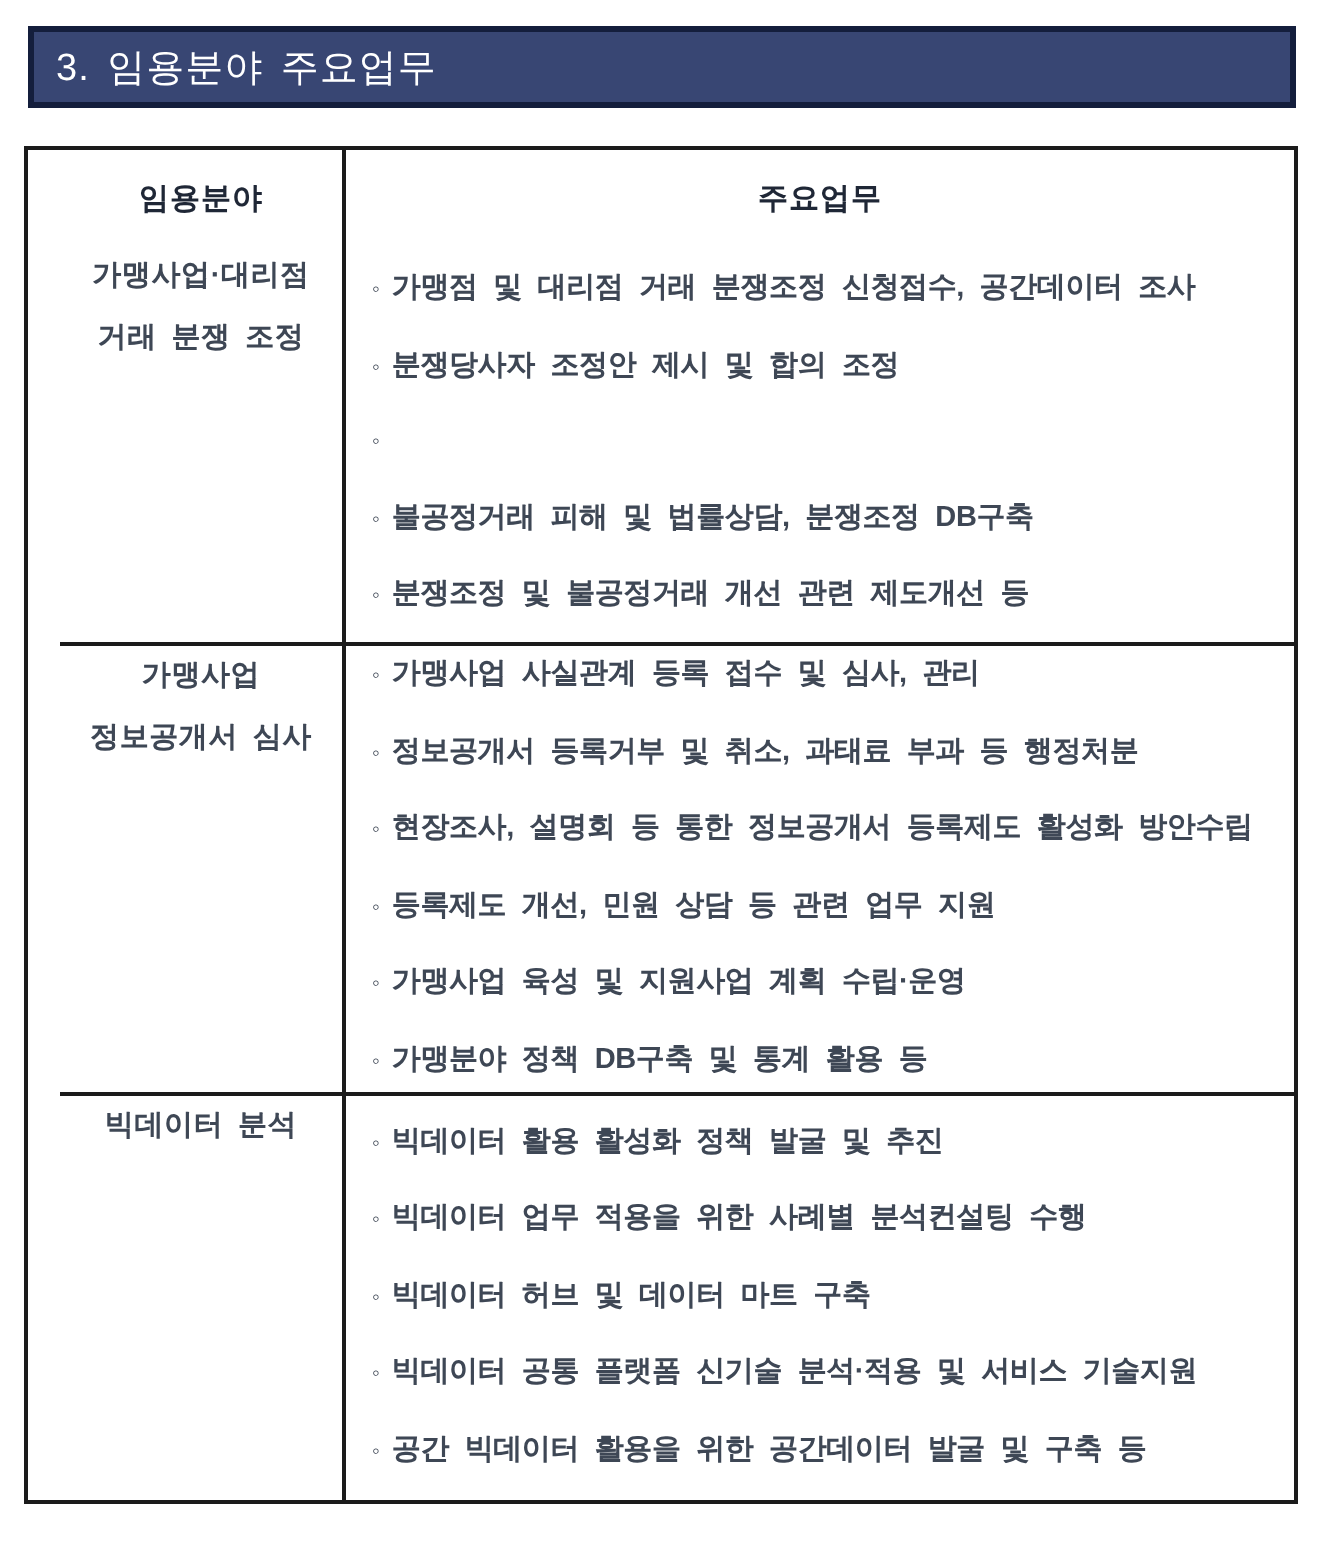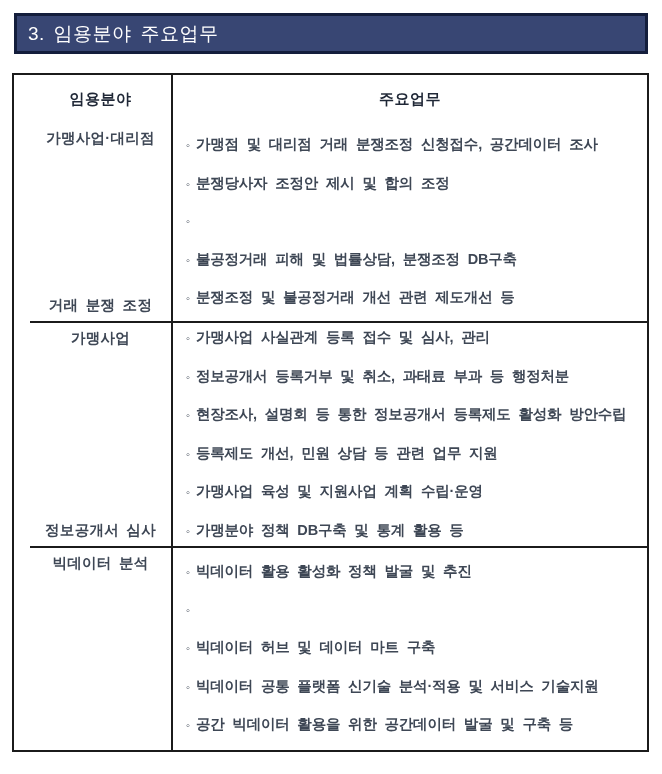--- a/index.html
+++ b/index.html
@@ -51,21 +51,21 @@
   }
   .t-row:first-child { border-top: none; }
 
   .cell-field {
     width: 143px;
     flex: 0 0 143px;
     border-right: 2px solid var(--table-border);
     display: flex;
     flex-direction: column;
     align-items: center;
-    justify-content: space-between;
+    justify-content: flex-start;
     text-align: center;
   }
   .cell-duties {
     flex: 1;
     display: flex;
     flex-direction: column;
     justify-content: center;
     padding-left: 13px;
     padding-right: 6px;
   }
@@ -204,20 +204,21 @@
     <div class="cell-field">
             <div class="field-line">빅데이터 분석</div>
           </div>
     <div class="cell-duties">
             <div class="duty-item">
               <span class="bullet">◦</span>
               <span class="duty-text">빅데이터 활용 활성화 정책 발굴 및 추진</span>
             </div>
             <div class="duty-item">
               <span class="bullet">◦</span>
+              <span class="duty-text">빅데이터 업무 적용을 위한 사례별 분석컨설팅 수행</span>
             </div>
             <div class="duty-item">
               <span class="bullet">◦</span>
               <span class="duty-text">빅데이터 허브 및 데이터 마트 구축</span>
             </div>
             <div class="duty-item">
               <span class="bullet">◦</span>
               <span class="duty-text">빅데이터 공통 플랫폼 신기술 분석·적용 및 서비스 기술지원</span>
             </div>
             <div class="duty-item">

